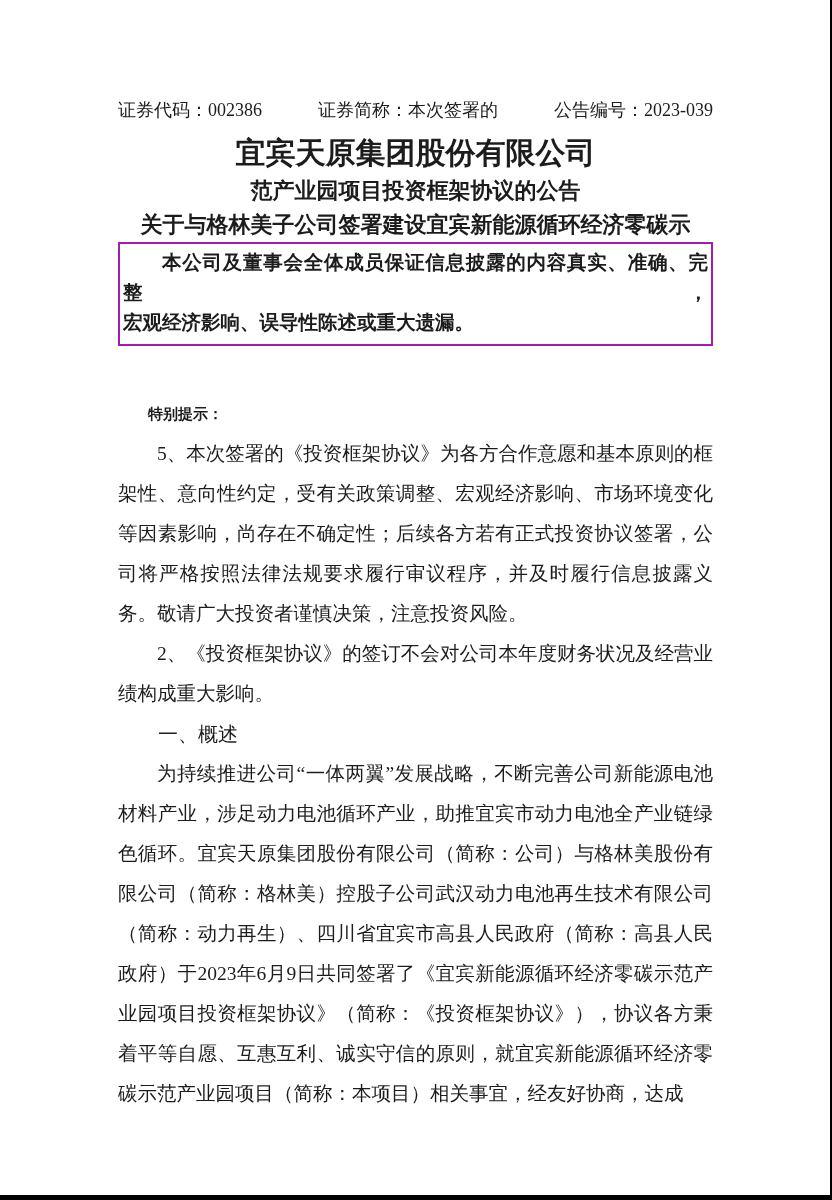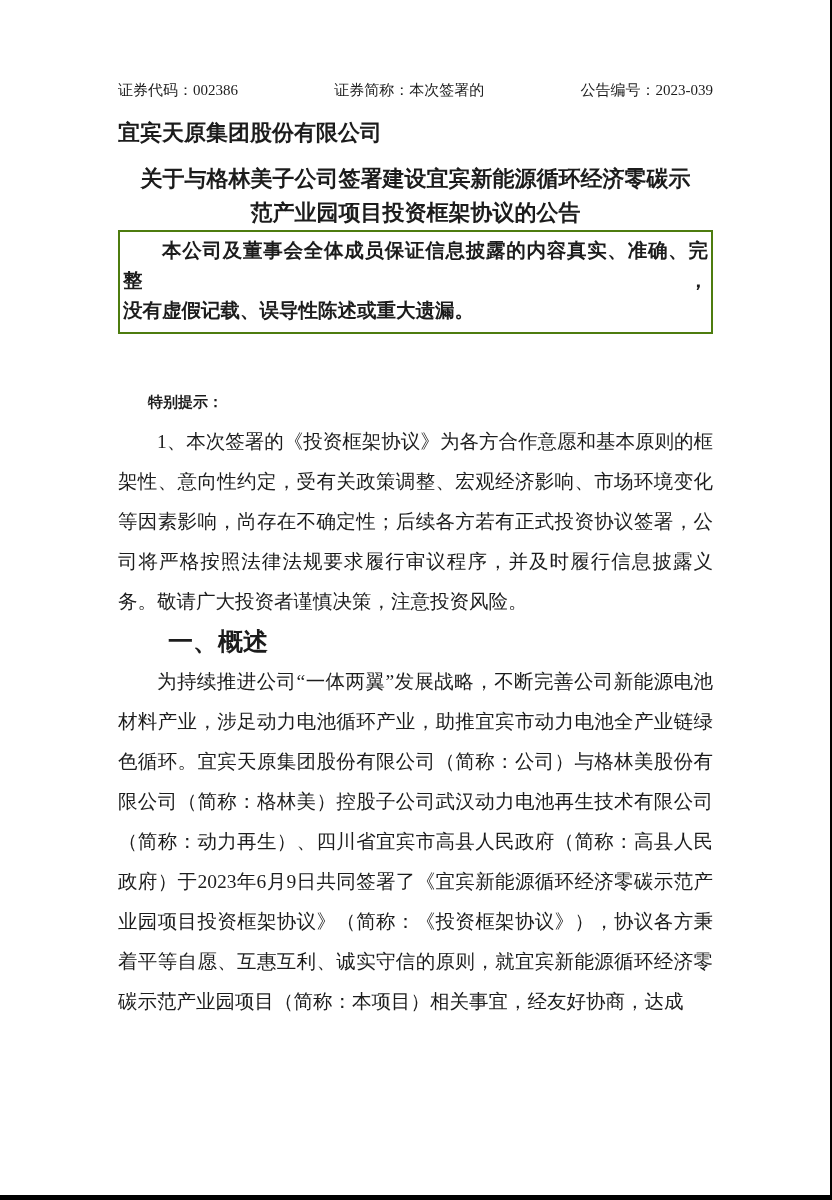--- a/index.html
+++ b/index.html
@@ -16,43 +16,43 @@
     font-family: "Liberation Serif", serif;
     color: #1c1c1c;
   }
   .content {
     position: absolute;
     left: 118px;
     top: 0;
     width: 595px;
   }
   .doc-header {
-    padding-top: 80px;
+    padding-top: 100px;
     display: flex;
     justify-content: space-between;
-    font-size: 15px;
+    font-size: 18px;
     line-height: 20px;
     white-space: nowrap;
   }
   .title-company {
-    margin: 16px 0 12px 0;
-    font-size: 22px;
+    margin: 16px 0 4px 0;
+    font-size: 30px;
     font-weight: 700;
-    text-align: left;
+    text-align: center;
     line-height: 34px;
   }
   .title-subject {
     font-size: 22px;
     font-weight: 700;
     text-align: center;
     line-height: 34px;
   }
   .declaration-box {
     margin-top: 0px;
-    border: 2px solid #4d7c0f;
+    border: 2px solid #a21caf;
     padding: 4px 3px 6px 3px;
     font-size: 19.5px;
     font-weight: 700;
     line-height: 30px;
   }
   .decl-line-first {
     text-indent: 2em;
     text-align: justify;
     text-align-last: justify;
   }
@@ -68,22 +68,22 @@
   }
   .body-para {
     margin: 0;
     font-size: 19.5px;
     line-height: 40px;
     text-indent: 2em;
     text-align: justify;
   }
   .section-heading {
     margin: 0;
-    font-size: 25px;
-    font-weight: 700;
+    font-size: 20px;
+    font-weight: 400;
     line-height: 40px;
     text-indent: 2em;
   }
   .scan-edge-right {
     position: absolute;
     top: 0;
     right: 0;
     width: 2px;
     height: 100%;
     background: #000000;
@@ -103,30 +103,31 @@
 <div class="page">
   <div class="content">
 
     <div class="doc-header">
       <span>证券代码：002386</span>
       <span>证券简称：本次签署的</span>
       <span>公告编号：2023-039</span>
     </div>
 
     <h1 class="title-company">宜宾天原集团股份有限公司</h1>
+    <div class="title-subject">范产业园项目投资框架协议的公告</div>
     <div class="title-subject">关于与格林美子公司签署建设宜宾新能源循环经济零碳示</div>
-    <div class="title-subject">范产业园项目投资框架协议的公告</div>
 
     <div class="declaration-box">
       <div class="decl-line-first">本公司及董事会全体成员保证信息披露的内容真实、准确、完整，</div>
-      <div class="decl-line-rest">没有虚假记载、误导性陈述或重大遗漏。</div>
+      <div class="decl-line-rest">宏观经济影响、误导性陈述或重大遗漏。</div>
     </div>
 
     <p class="notice-heading">特别提示：</p>
-    <p class="body-para">1、本次签署的《投资框架协议》为各方合作意愿和基本原则的框架性、意向性约定，受有关政策调整、宏观经济影响、市场环境变化等因素影响，尚存在不确定性；后续各方若有正式投资协议签署，公司将严格按照法律法规要求履行审议程序，并及时履行信息披露义务。敬请广大投资者谨慎决策，注意投资风险。</p>
+    <p class="body-para">5、本次签署的《投资框架协议》为各方合作意愿和基本原则的框架性、意向性约定，受有关政策调整、宏观经济影响、市场环境变化等因素影响，尚存在不确定性；后续各方若有正式投资协议签署，公司将严格按照法律法规要求履行审议程序，并及时履行信息披露义务。敬请广大投资者谨慎决策，注意投资风险。</p>
+    <p class="body-para">2、《投资框架协议》的签订不会对公司本年度财务状况及经营业绩构成重大影响。</p>
 
     <p class="section-heading">一、概述</p>
     <p class="body-para">为持续推进公司“一体两翼”发展战略，不断完善公司新能源电池材料产业，涉足动力电池循环产业，助推宜宾市动力电池全产业链绿色循环。宜宾天原集团股份有限公司（简称：公司）与格林美股份有限公司（简称：格林美）控股子公司武汉动力电池再生技术有限公司（简称：动力再生）、四川省宜宾市高县人民政府（简称：高县人民政府）于2023年6月9日共同签署了《宜宾新能源循环经济零碳示范产业园项目投资框架协议》（简称：《投资框架协议》），协议各方秉着平等自愿、互惠互利、诚实守信的原则，就宜宾新能源循环经济零碳示范产业园项目（简称：本项目）相关事宜，经友好协商，达成</p>
 
   </div>
 
   <div class="scan-edge-right"></div>
   <div class="scan-edge-bottom"></div>
 </div>
 

